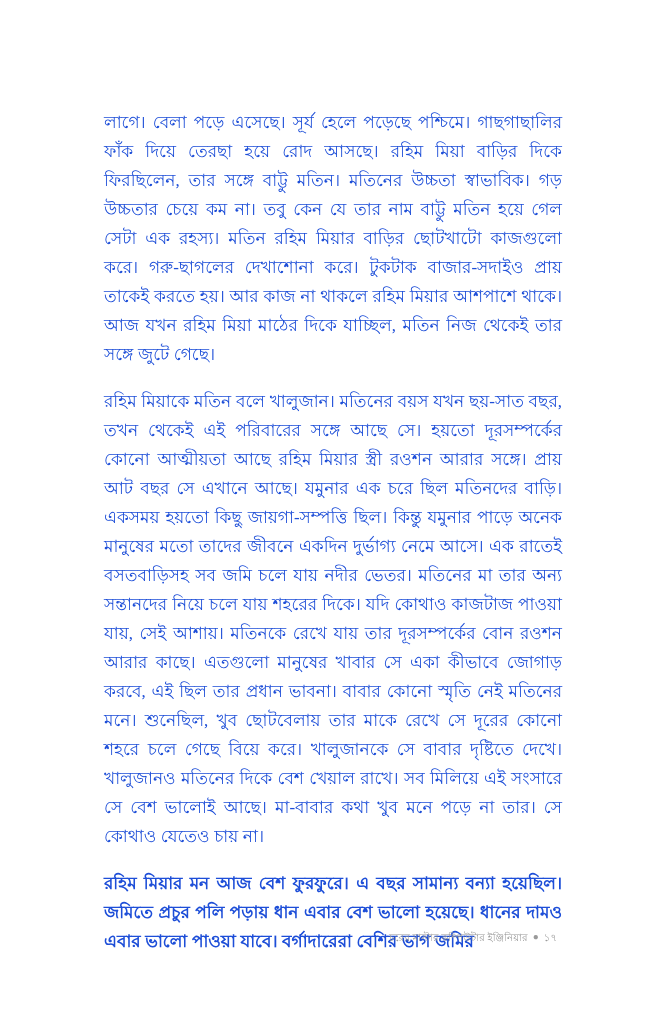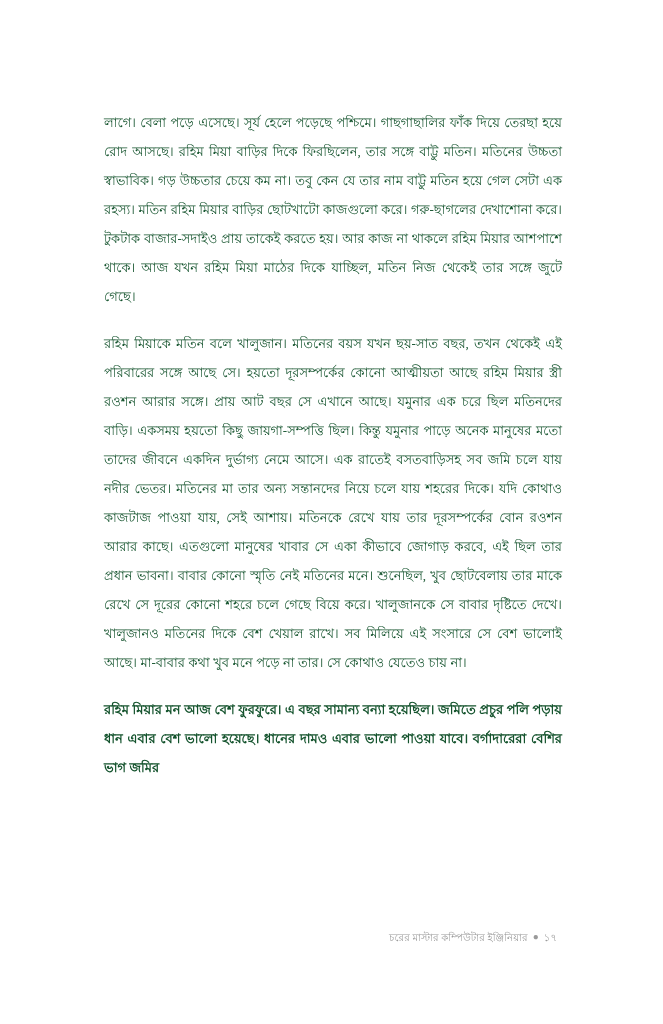--- a/index.html
+++ b/index.html
@@ -23,23 +23,23 @@
     position: absolute;
     left: 104px;
     top: 108px;
     width: 458px;
   }
 
   .para {
     margin: 0 0 18px 0;
     padding: 0;
     font-family: "Liberation Serif", "DejaVu Serif", serif;
-    font-size: 13px;
+    font-size: 17px;
     line-height: 29px;
-    color: #14532d;
+    color: #1d4ed8;
     text-align: justify;
     text-justify: inter-word;
     word-spacing: 0.02em;
     -webkit-hyphens: none;
     hyphens: none;
   }
 
   .para:last-of-type {
     margin-bottom: 0;
     font-weight: bold;

